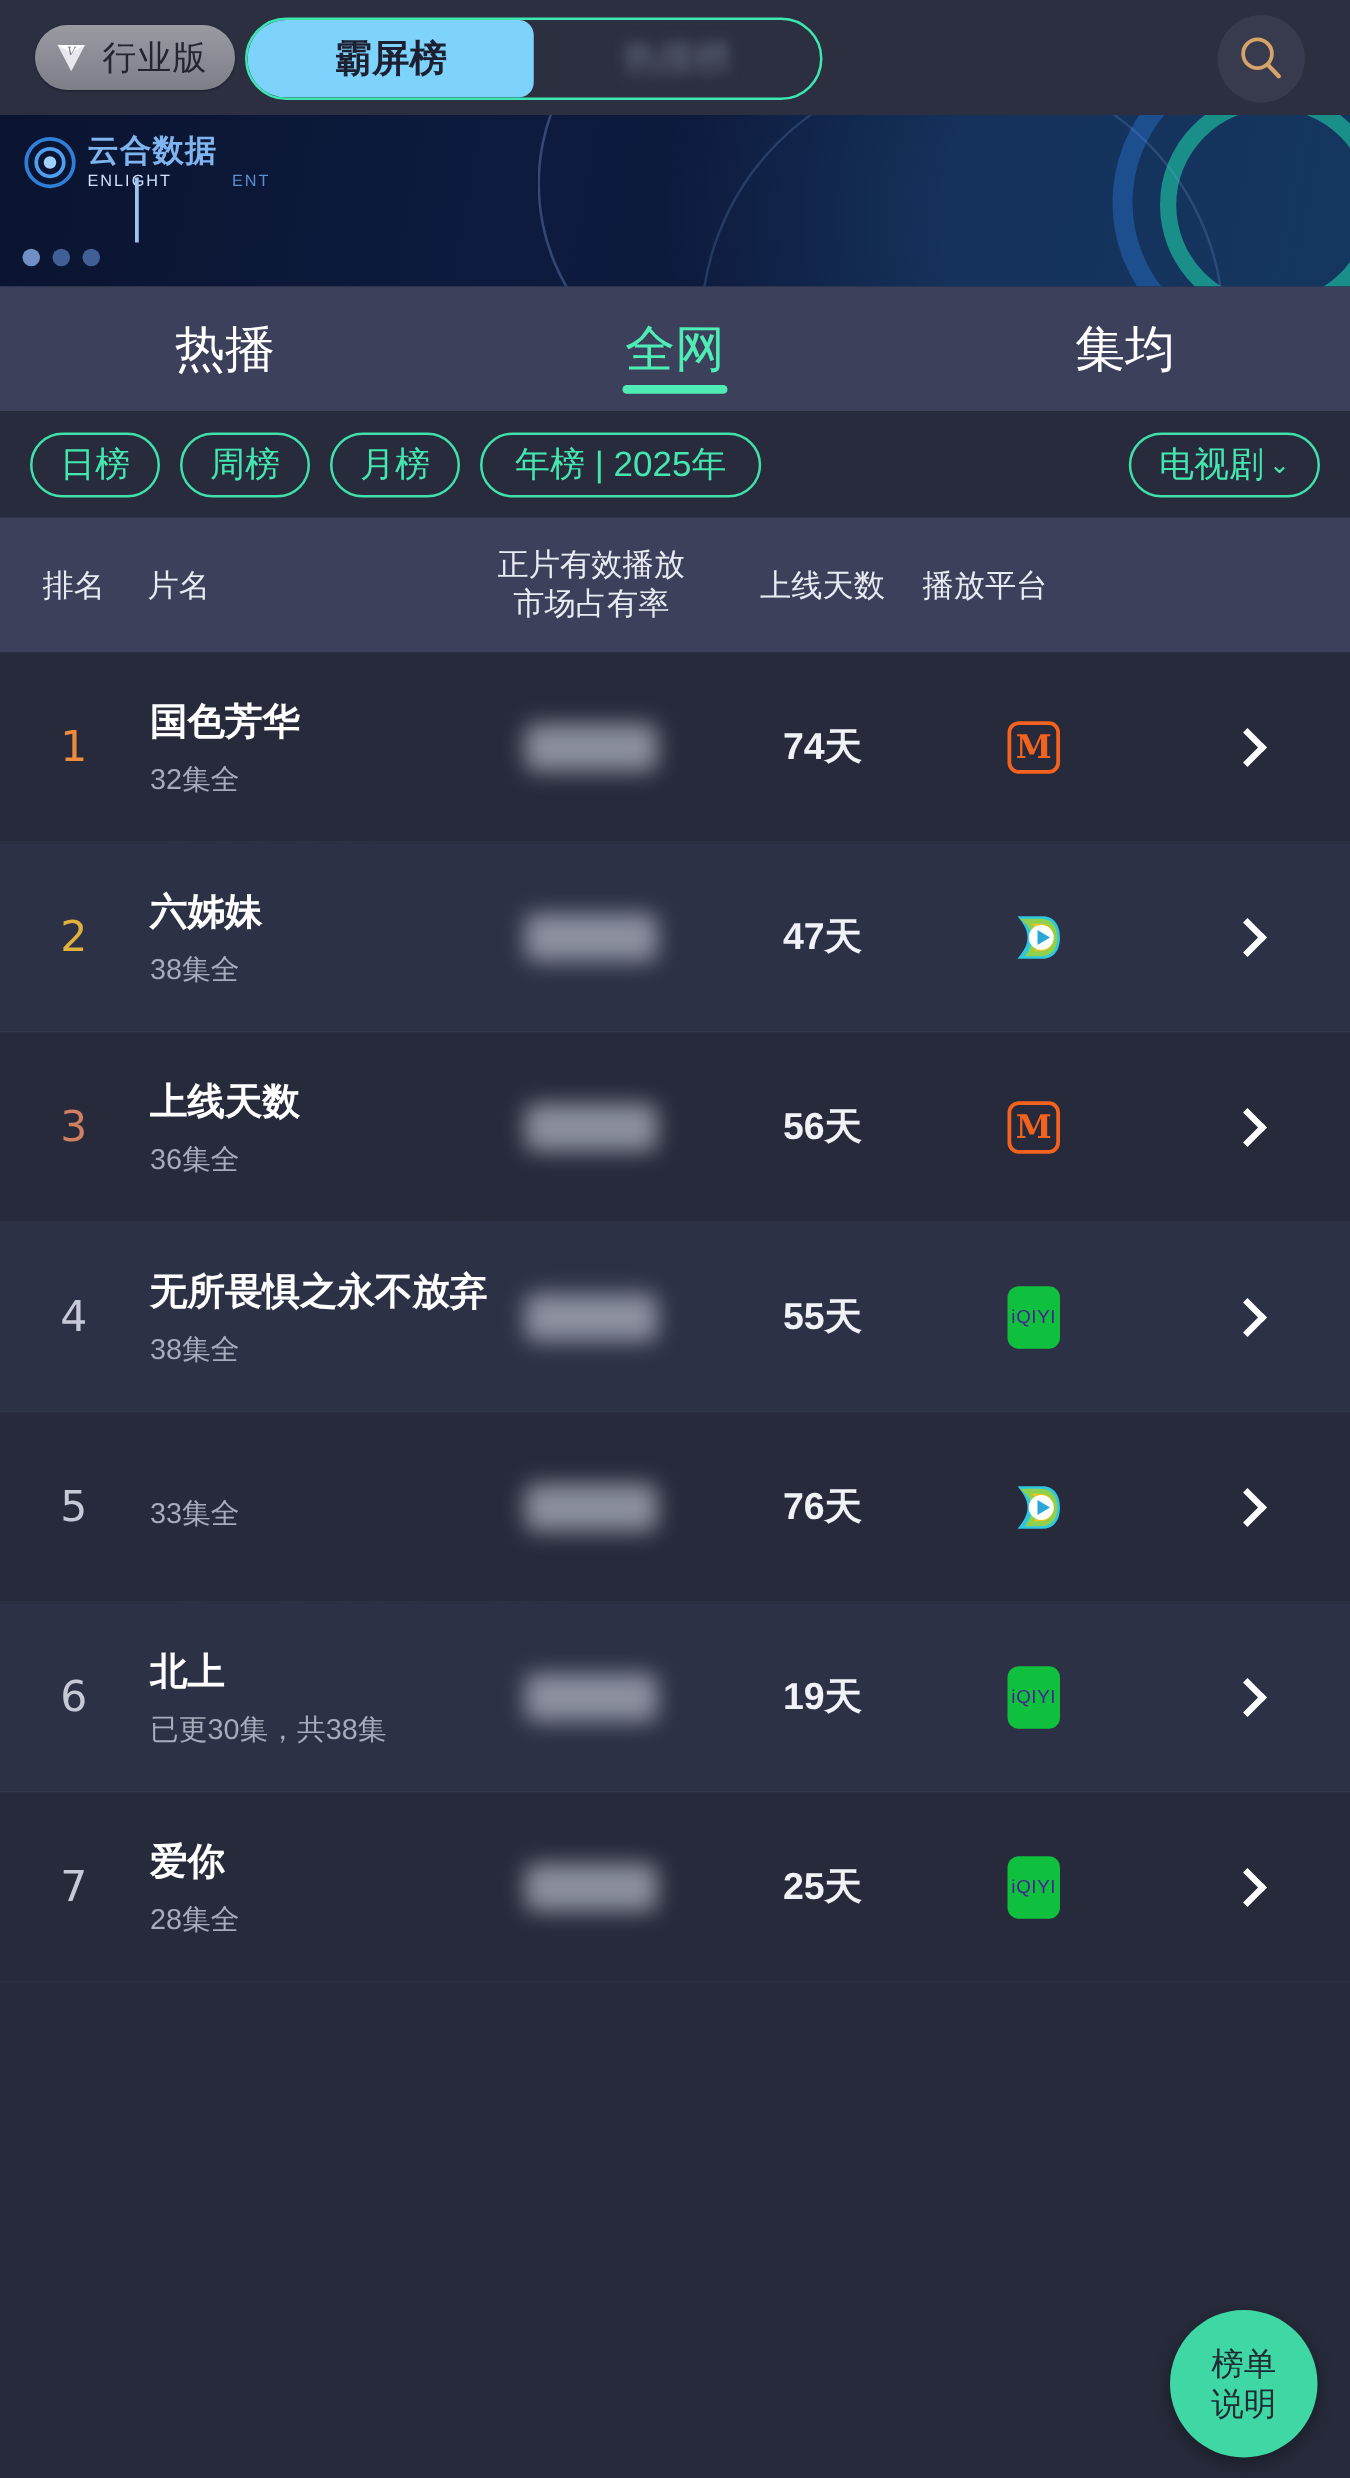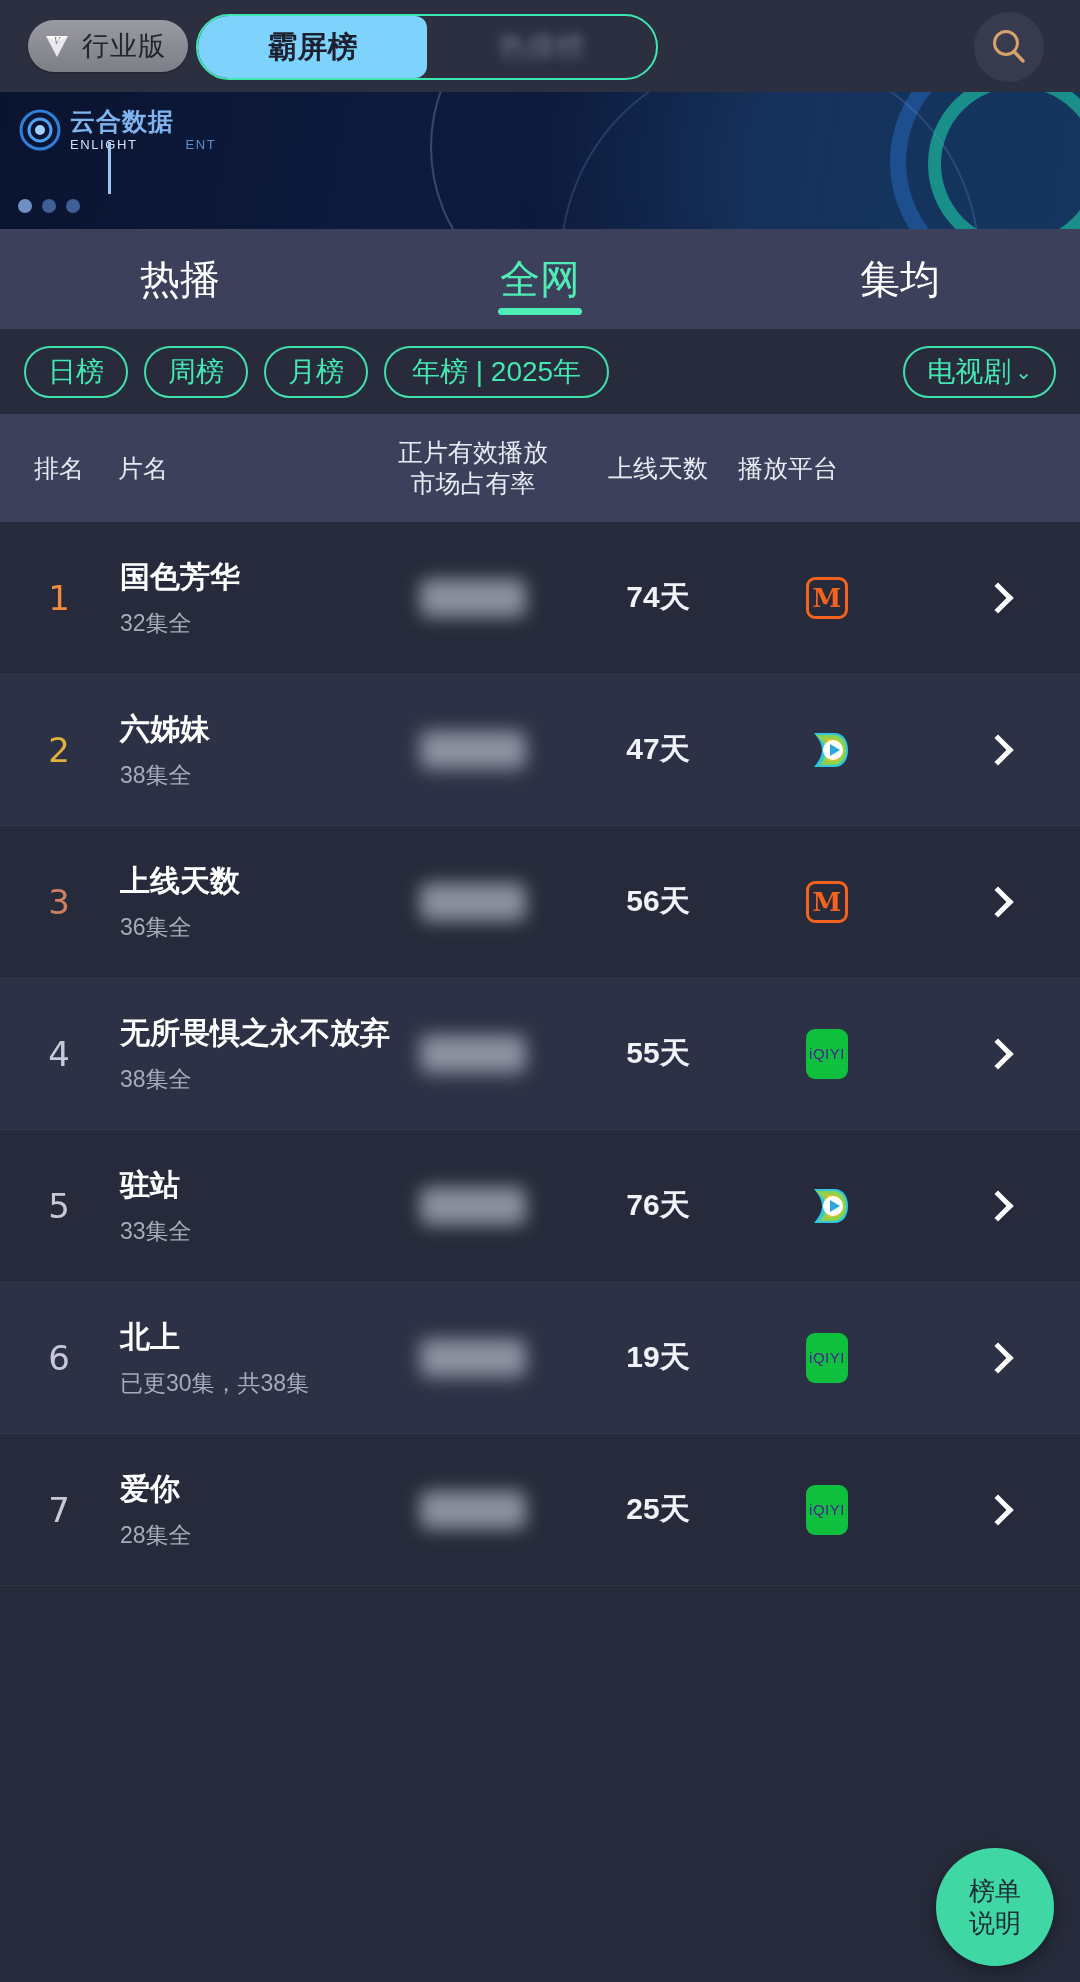--- a/index.html
+++ b/index.html
@@ -413,21 +413,20 @@
       <span class="logo-iqiyi">iQIYI</span>
     </div>
     <div class="arrow-cell">
       <span class="chev-right"></span>
     </div>
   </div>
 
   <div class="row odd">
     <div class="c-rank">5</div>
     <div class="title-cell">
-      <div class="t-main">驻站</div>
       <div class="t-sub">33集全</div>
     </div>
     <div class="share-cell">
       <span class="share-blur"></span>
     </div>
     <div class="days-cell">76天</div>
     <div class="plat-cell">
       <span class="logo-tencent">
         <svg viewBox="0 0 46 46" width="46" height="46">
           <path d="M10 6 L30 6 C40 6 44 14 44 23 C44 32 40 40 30 40 L10 40 C16 33 18 28 18 23 C18 18 16 13 10 6 Z" fill="#2fc6e0"></path>

